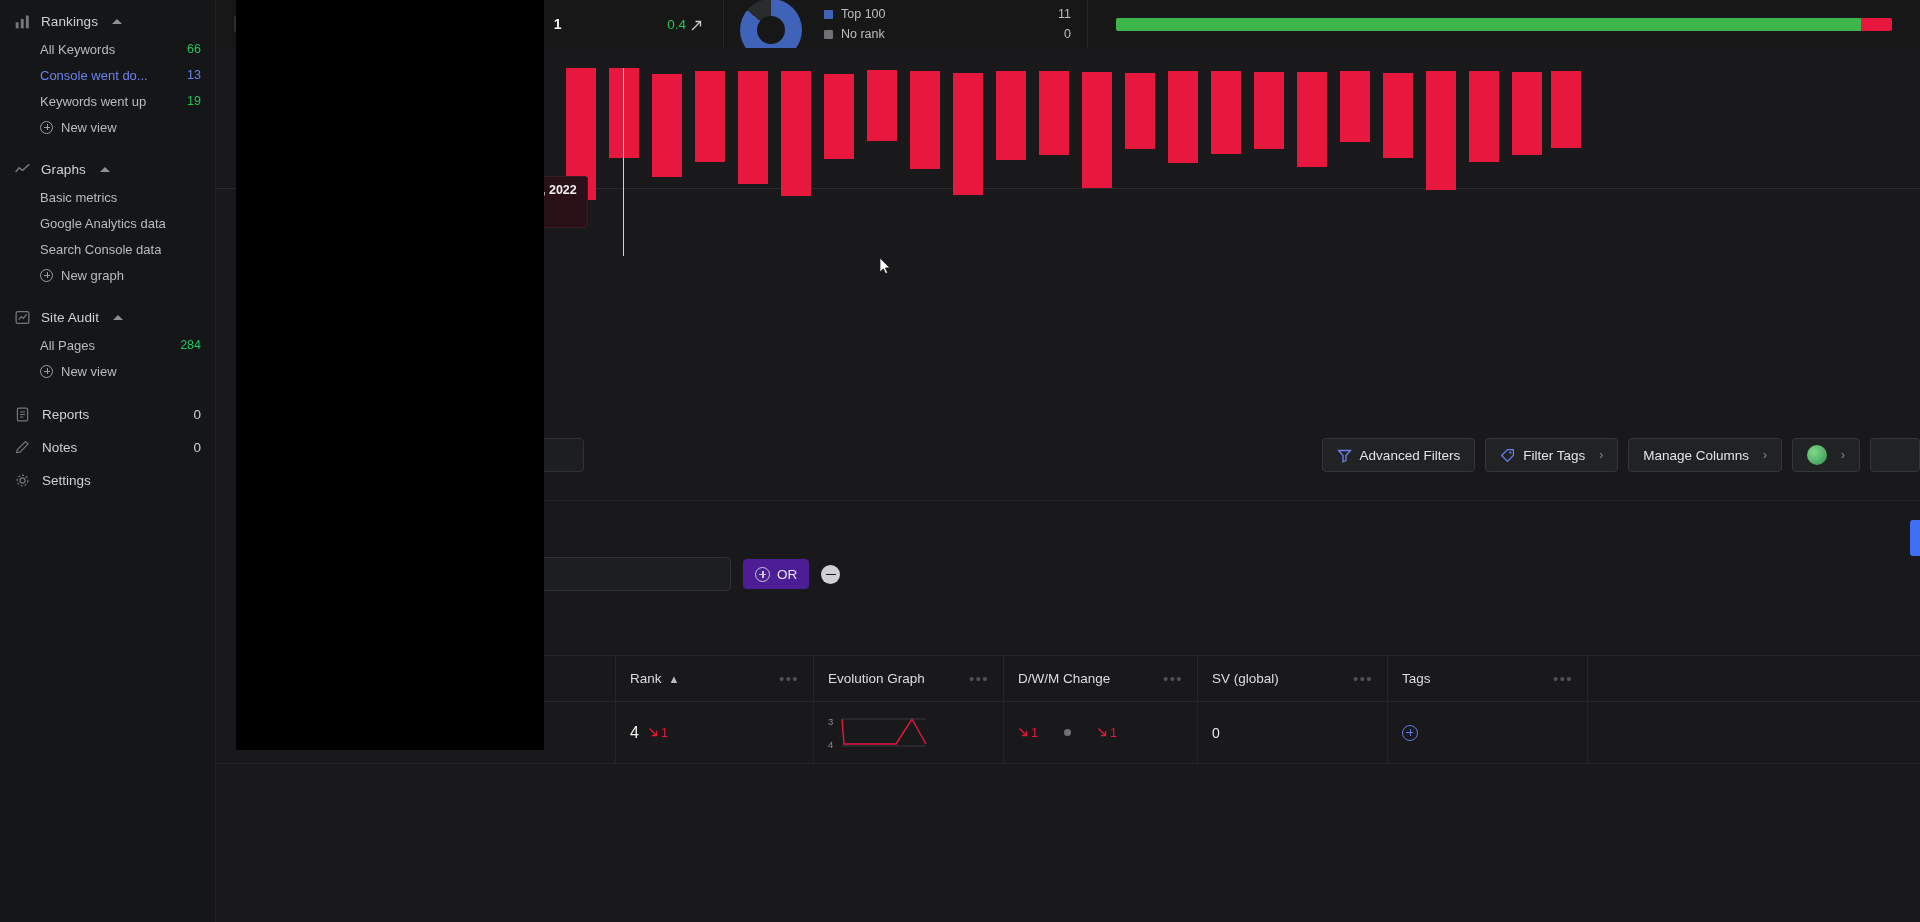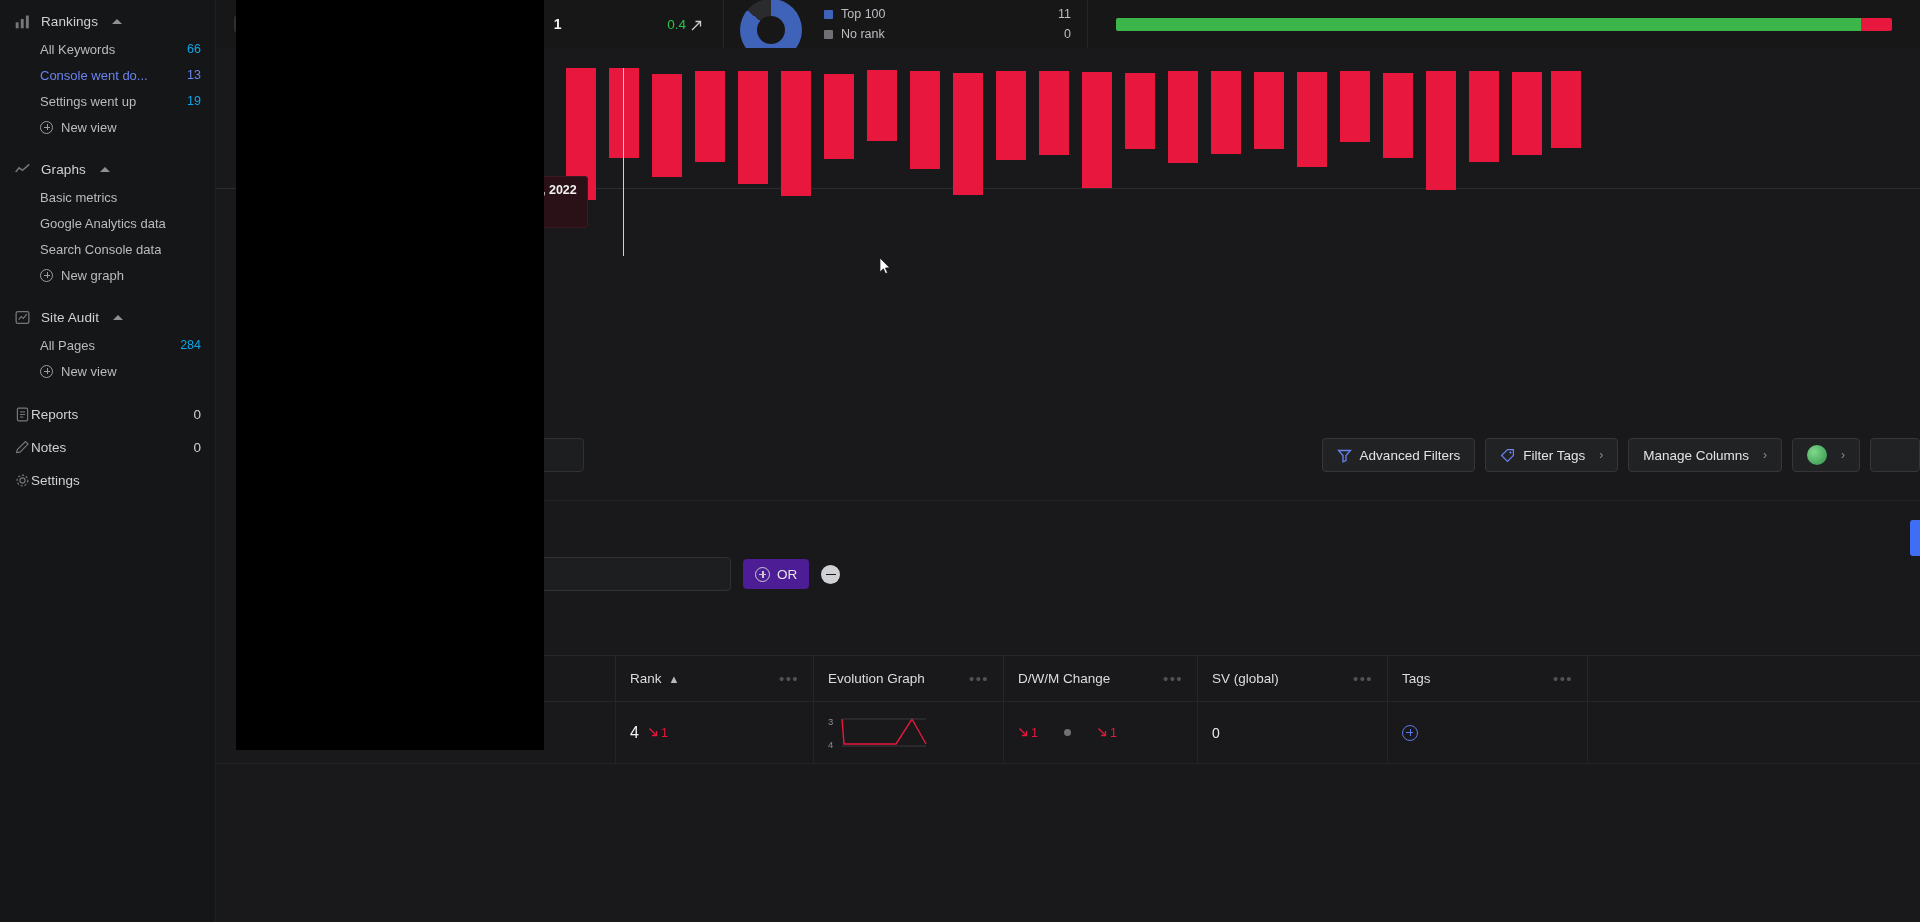--- a/index.html
+++ b/index.html
@@ -24,29 +24,29 @@
   }
   .sb-group .g-label { font-size:13.5px; color:#cfd1d4; letter-spacing:.1px; }
   .sb-ico { width:17px; height:17px; flex:0 0 17px; display:block; opacity:.72; }
   .caret { width:0;height:0;border-left:5px solid transparent;border-right:5px solid transparent;border-bottom:5px solid #8d9095; margin-left:4px; }
   .sb-item {
     display:flex; align-items:center; height:26px;
     padding:0 14px 0 40px; font-size:13px; color:#b9bbbf; cursor:pointer;
     justify-content:space-between;
   }
   .sb-item .lbl { white-space:nowrap; overflow:hidden; text-overflow:ellipsis; }
-  .sb-item .cnt { font-size:12.5px; color:#0ea5e9; margin-left:8px; }
+  .sb-item .cnt { font-size:12.5px; color:#22c55e; margin-left:8px; }
   .sb-item.active .lbl, .sb-item.active .cnt { color:#6b83ef; }
   .sb-new { display:flex; align-items:center; gap:8px; height:26px; padding:0 14px 0 40px; font-size:13px; color:#b9bbbf; cursor:pointer; }
   .plus-circle { width:13px;height:13px;border:1px solid #9a9da1;border-radius:50%;position:relative;flex:0 0 13px; }
   .plus-circle:before,.plus-circle:after{content:"";position:absolute;background:#9a9da1;}
   .plus-circle:before{left:2.5px;top:5.5px;width:6px;height:1px;}
   .plus-circle:after{top:2.5px;left:5.5px;height:6px;width:1px;}
   .sb-top { display:flex; align-items:center; gap:11px; padding:0 14px; height:33px; font-size:13.5px; color:#cfd1d4; cursor:pointer; justify-content:space-between; }
-  .sb-top .left { display:flex; align-items:center; }
+  .sb-top .left { display:flex; align-items:center; gap:11px; }
   .sb-gap { height:14px; }
   .addurl-wrap { position:absolute; left:0; bottom:14px; width:216px; display:flex; justify-content:center; }
   .addurl {
     width:163px; height:33px; background:#3f6ef5; border-radius:5px;
     display:flex; align-items:center; justify-content:center; gap:9px;
     font-size:14px; color:#fff; cursor:pointer; border:none;
   }
   .addurl .pc { width:15px;height:15px;border:1.6px solid #fff;border-radius:50%;position:relative;flex:0 0 15px; }
   .addurl .pc:before,.addurl .pc:after{content:"";position:absolute;background:#fff;}
   .addurl .pc:before{left:2.6px;top:6px;width:7px;height:1.6px;}
@@ -160,21 +160,21 @@
     </div>
     <div class="sb-item">
       <span class="lbl">All Keywords</span>
       <span class="cnt">66</span>
     </div>
     <div class="sb-item active">
       <span class="lbl">Console went do...</span>
       <span class="cnt">13</span>
     </div>
     <div class="sb-item">
-      <span class="lbl">Settings went up</span>
+      <span class="lbl">Keywords went up</span>
       <span class="cnt">19</span>
     </div>
     <div class="sb-new">
       <span class="plus-circle"></span>
       <span>New view</span>
     </div>
 
     <div class="sb-gap"></div>
 
     <div class="sb-group">

